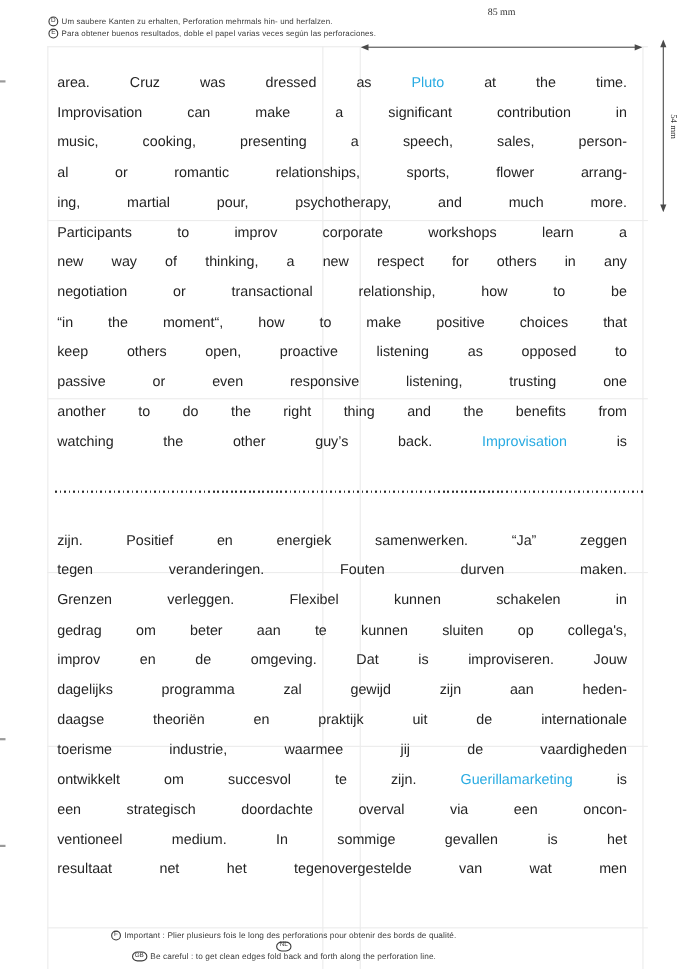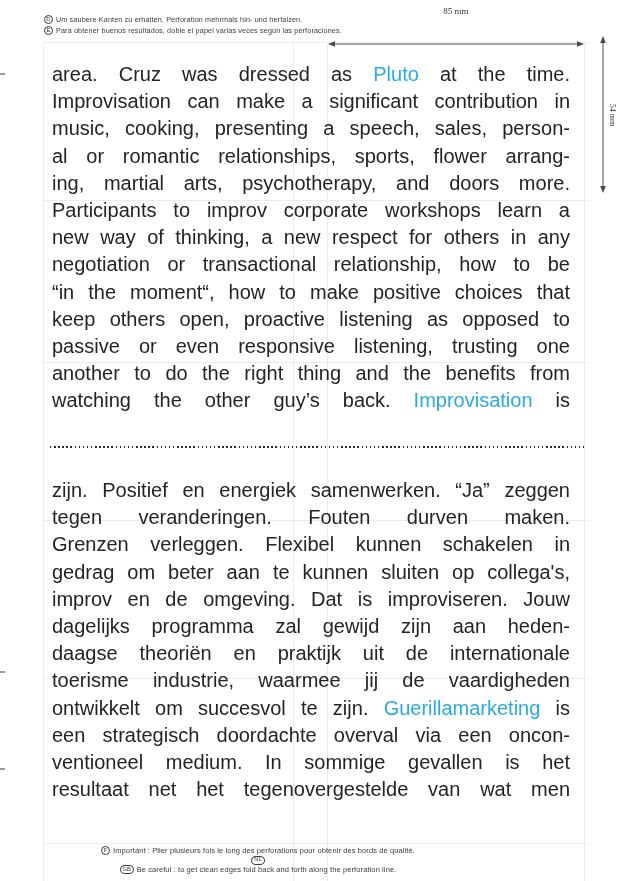--- a/index.html
+++ b/index.html
@@ -22,21 +22,21 @@
   .badge.wide{width:14px;border-radius:5px / 4.5px;letter-spacing:0;}
   
   .dimw{position:absolute;left:328px;top:6px;width:256px;}
   .dimw-label{width:256px;text-align:center;font-family:"Liberation Serif",serif;
               font-size:9px;color:#333;margin-bottom:18px;}
   .dimh{position:absolute;left:599px;top:36px;height:157px;}
   .dimh-label{position:absolute;left:9px;top:50%;transform:translateY(-50%);
               writing-mode:vertical-rl;font-family:"Liberation Serif",serif;
               font-size:8px;color:#333;white-space:nowrap;}
   
-  .para{position:absolute;left:52px;width:518px;font-size:20px;line-height:27.2px;}
+  .para{position:absolute;left:52px;width:518px;font-size:13px;line-height:27.2px;}
   .tline{text-align:justify;text-align-last:justify;}
   .accent{color:var(--accent,#29abe2);}
   .bold{font-weight:normal;}
   
   .dotted{position:absolute;left:50px;top:446px;width:537px;height:2.4px;
           background:repeating-linear-gradient(to right,#2a2a2a 0,#2a2a2a 1.5px,transparent 1.5px,transparent 4.1px);}
 </style>
 </head>
 <body>
 
@@ -84,21 +84,21 @@
       <polygon points="4,157 1.2,150 6.8,150" fill="#4a4a4a"></polygon>
     </svg>
     <div class="dimh-label">54 mm</div>
   </div>
 
   <div class="para" style="top:61px">
       <div class="tline"><span>area. Cruz was dressed as </span><span class="accent">Pluto</span><span> at the time.</span></div>
       <div class="tline"><span>Improvisation can make a significant contribution in</span></div>
       <div class="tline"><span>music, cooking, presenting a speech, sales, person-</span></div>
       <div class="tline"><span>al or romantic relationships, sports, flower arrang-</span></div>
-      <div class="tline"><span>ing, martial arts, psychotherapy, and doors more.</span></div>
+      <div class="tline"><span>ing, martial pour, psychotherapy, and much more.</span></div>
       <div class="tline"><span>Participants to improv corporate workshops learn a</span></div>
       <div class="tline"><span>new way of thinking, a new respect for others in any</span></div>
       <div class="tline"><span>negotiation or transactional relationship, how to be</span></div>
       <div class="tline"><span>“in the moment“, how to make positive choices that</span></div>
       <div class="tline"><span>keep others open, proactive listening as opposed to</span></div>
       <div class="tline"><span>passive or even responsive listening, trusting one</span></div>
       <div class="tline"><span>another to do the right thing and the benefits from</span></div>
       <div class="tline"><span>watching the other guy’s back. </span><span class="accent">Improvisation</span><span> is</span></div>
     </div>
 

